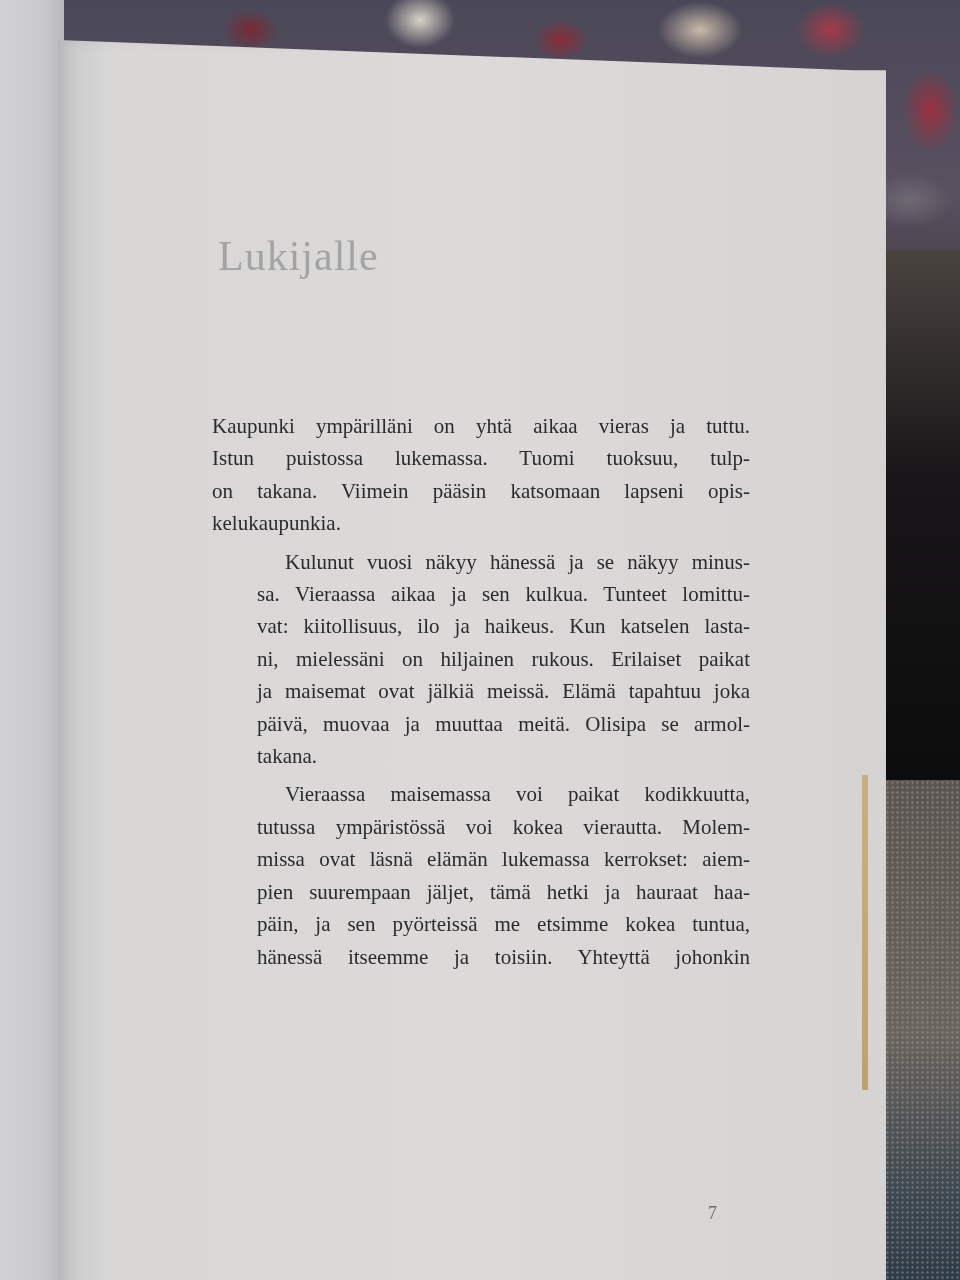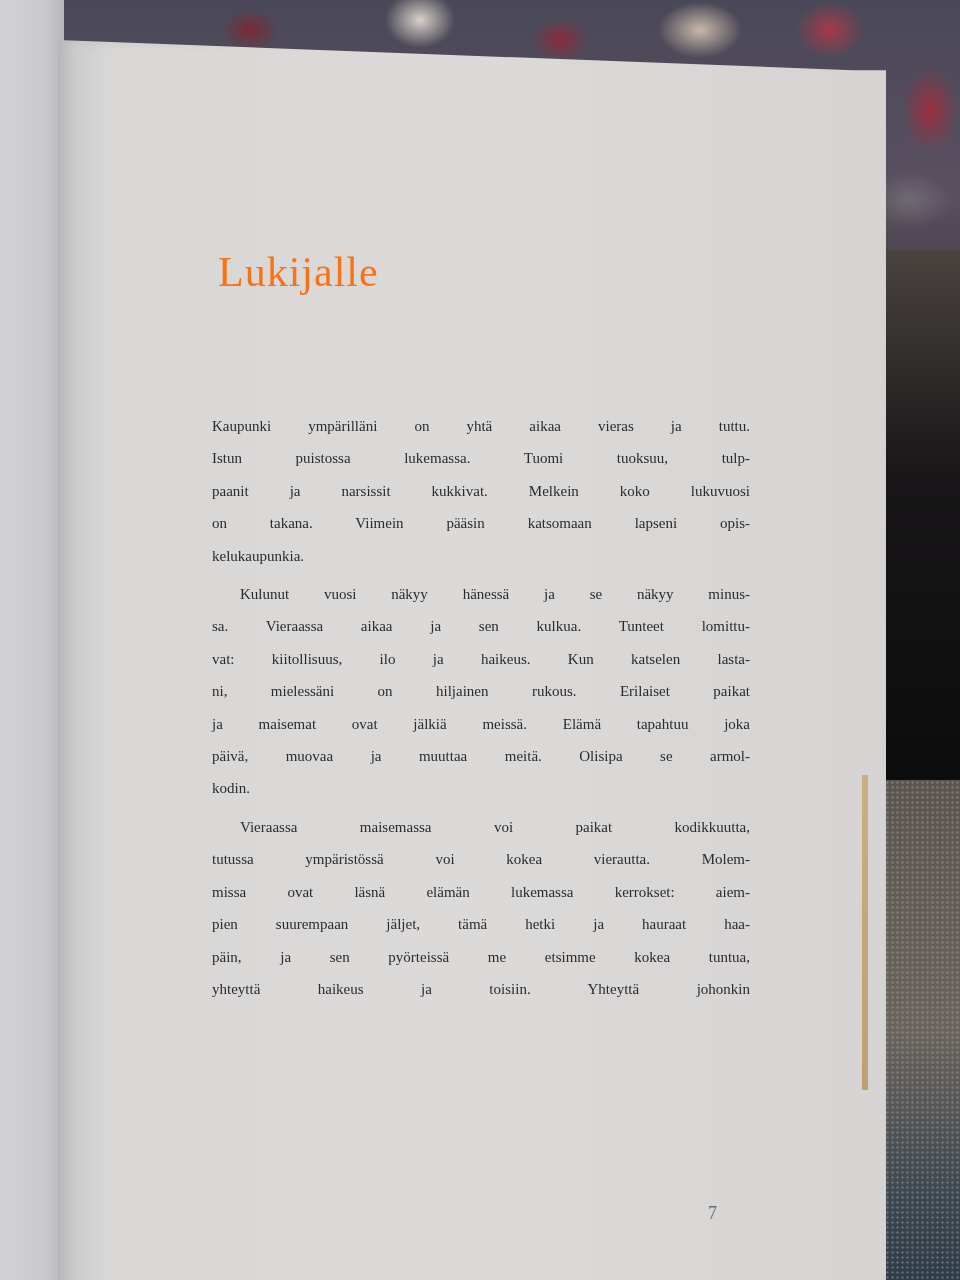--- a/index.html
+++ b/index.html
@@ -39,33 +39,33 @@
     background: linear-gradient(90deg, #c6c6c8 0%, #d8d7d6 6%, #dcdad8 50%, #d6d4d2 100%);
     clip-path: polygon(0 0, 96% 2.4%, 100% 2.4%, 100% 100%, 0 100%);
     box-shadow: inset 8px 0 14px rgba(0,0,0,0.08);
   }
   .page-edge-gold {
     position: absolute; left: 862px; top: 775px; width: 6px; height: 315px;
     background: linear-gradient(180deg, #c6a56a, #b89457);
     opacity: 0.8;
   }
   .chapter-title {
-    position: absolute; left: 218px; top: 248px;
-    font-size: 42px; font-weight: normal; color: #f97316;
+    position: absolute; left: 218px; top: 232px;
+    font-size: 42px; font-weight: normal; color: #a3a3a3;
     letter-spacing: 1px; margin: 0;
   }
   .body-text {
     position: absolute; left: 212px; top: 410px; width: 538px;
-    font-size: 15px; line-height: 32.4px; color: #2b2b2d;
+    font-size: 21px; line-height: 32.4px; color: #2b2b2d;
     text-align: justify; hyphens: manual;
   }
   .line { display: block; white-space: nowrap; text-align-last: justify; }
   .line.last { text-align-last: left; }
   .line.indent { text-indent: 28px; }
-  .para + .para { margin-top: 6px; }
+  .para + .para { margin-top: 6px; margin-left: 45px; }
   .page-number {
     position: absolute; left: 708px; top: 1203px;
     font-size: 18px; color: #6c6c6e;
   }
 </style>
 </head>
 <body>
 
 <div class="bg-rug"></div>
 <div class="bg-shadow"></div>
@@ -74,36 +74,35 @@
 
 <div class="page"></div>
 <div class="page-edge-gold"></div>
 
 <h1 class="chapter-title">Lukijalle</h1>
 
 <div class="body-text">
   <div class="para">
     <span class="line">Kaupunki ympärilläni on yhtä aikaa vieras ja tuttu.</span>
     <span class="line">Istun puistossa lukemassa. Tuomi tuoksuu, tulp-</span>
-    <span class="line">paanit ja narsissit kukkivat. Melkein koko lukuvuosi</span>
     <span class="line">on takana. Viimein pääsin katsomaan lapseni opis-</span>
     <span class="line last">kelukaupunkia.</span>
   </div>
   <div class="para">
     <span class="line indent">Kulunut vuosi näkyy hänessä ja se näkyy minus-</span>
     <span class="line">sa. Vieraassa aikaa ja sen kulkua. Tunteet lomittu-</span>
     <span class="line">vat: kiitollisuus, ilo ja haikeus. Kun katselen lasta-</span>
     <span class="line">ni, mielessäni on hiljainen rukous. Erilaiset paikat</span>
     <span class="line">ja maisemat ovat jälkiä meissä. Elämä tapahtuu joka</span>
     <span class="line">päivä, muovaa ja muuttaa meitä. Olisipa se armol-</span>
-    <span class="line last">kodin.</span>
+    <span class="line last">takana.</span>
   </div>
   <div class="para">
     <span class="line indent">Vieraassa maisemassa voi paikat kodikkuutta,</span>
     <span class="line">tutussa ympäristössä voi kokea vierautta. Molem-</span>
     <span class="line">missa ovat läsnä elämän lukemassa kerrokset: aiem-</span>
     <span class="line">pien suurempaan jäljet, tämä hetki ja hauraat haa-</span>
     <span class="line">päin, ja sen pyörteissä me etsimme kokea tuntua,</span>
-    <span class="line">yhteyttä haikeus ja toisiin. Yhteyttä johonkin</span>
+    <span class="line">hänessä itseemme ja toisiin. Yhteyttä johonkin</span>
   </div>
 </div>
 
 <div class="page-number">7</div>
 
 </body></html>

